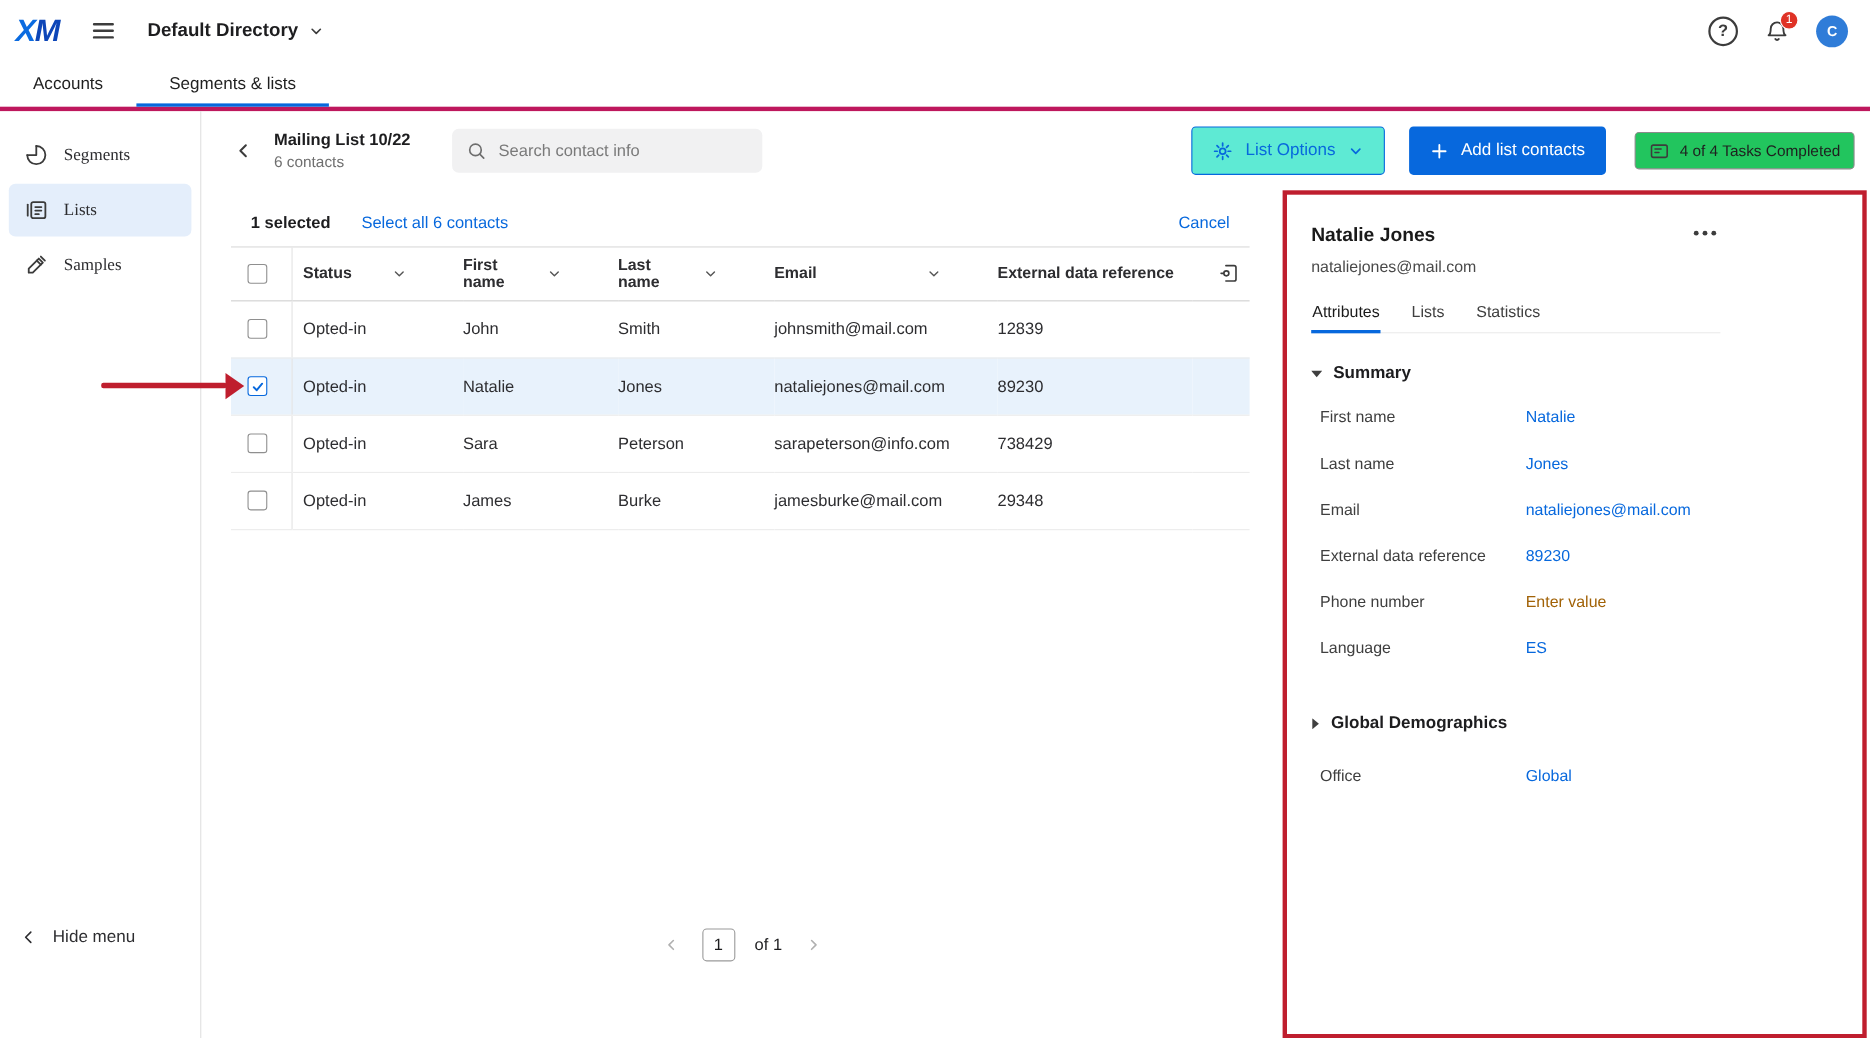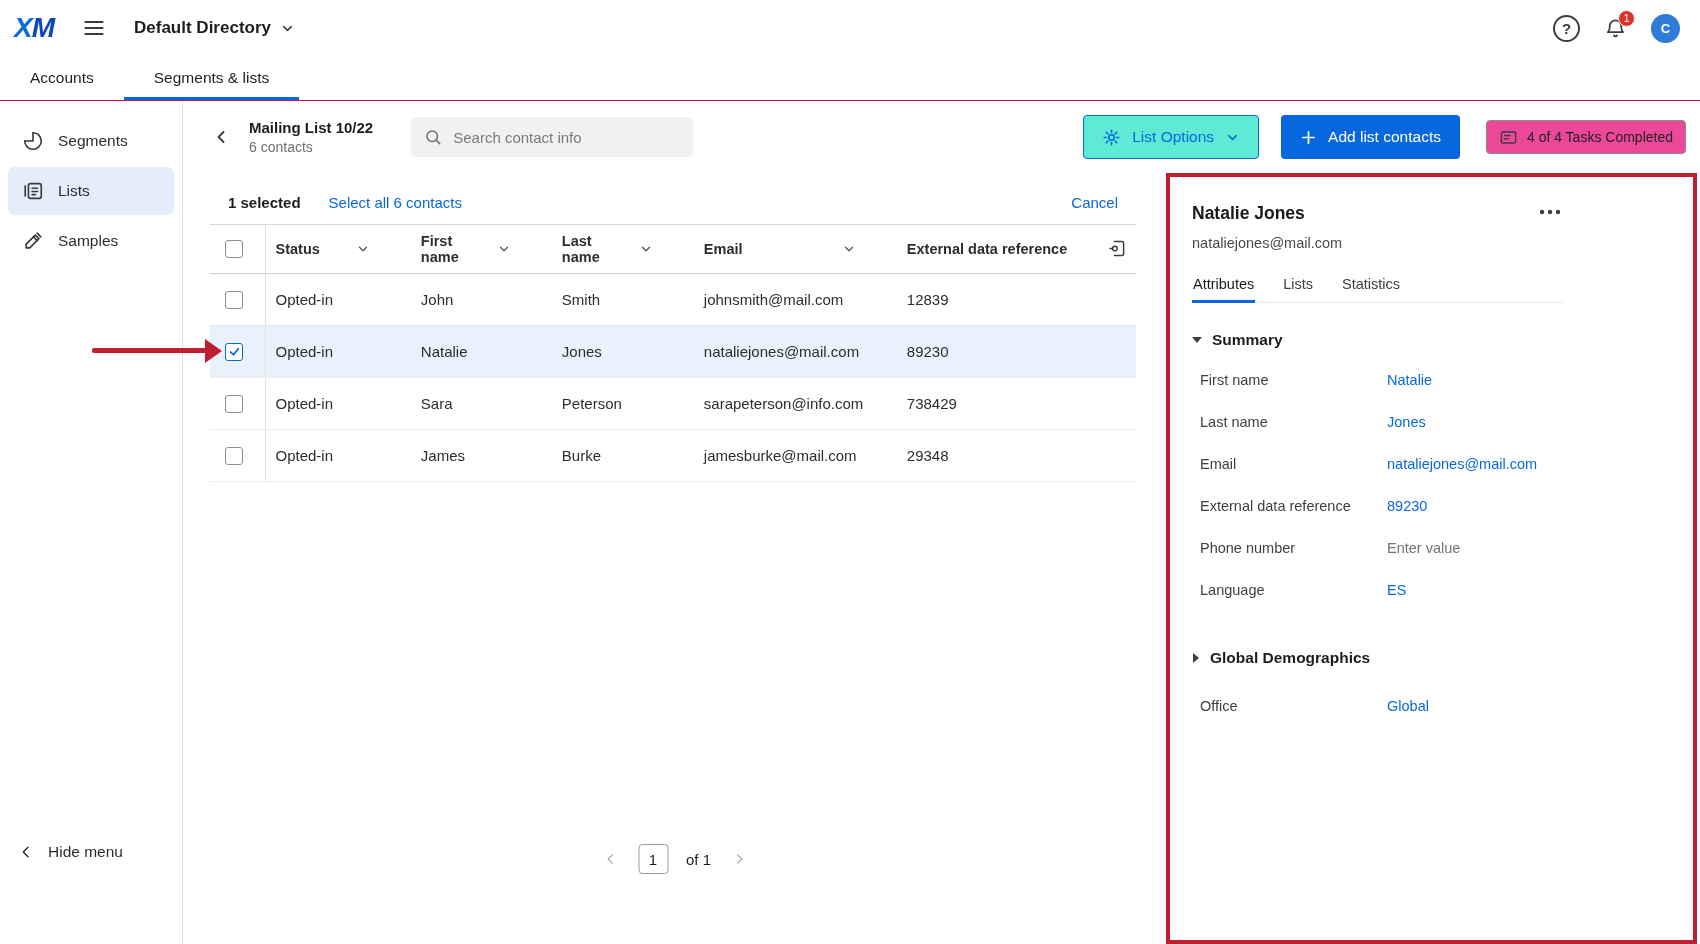--- a/index.html
+++ b/index.html
@@ -17,47 +17,47 @@
   .logo-x { color:#0b6be0; } .logo-m { color:#0d46b8; }
   .hamburger { display:flex; align-items:center; }
   .directory { display:flex; align-items:center; gap:9px; font-size:17px; font-weight:bold; color:#1d1d1f; }
   .topbar-right { display:flex; align-items:center; gap:24px; }
   .help-btn { width:27px; height:27px; border:2px solid #3c3c3c; border-radius:50%; display:flex; align-items:center; justify-content:center; font-size:15px; font-weight:bold; color:#3c3c3c; }
   .bell-btn { position:relative; display:flex; align-items:center; }
   .badge { position:absolute; top:-7px; right:-8px; min-width:17px; height:17px; background:#df3226; color:#fff; border-radius:9px; font-size:11px; display:flex; align-items:center; justify-content:center; padding:0 4px; border:1px solid #fff; }
   .avatar { width:29px; height:29px; border-radius:50%; background:#2f7cd8; color:#fff; font-size:13px; font-weight:bold; display:flex; align-items:center; justify-content:center; }
 
   
-  .tabbar { height:45px; display:flex; border-bottom:1px solid #be185d; }
+  .tabbar { height:45px; display:flex; border-bottom:4px solid #be185d; }
   .nav-tab { padding:0 30px; display:flex; align-items:center; font-size:15.5px; color:#1f1f1f; position:relative; }
   .nav-tab.active::after { content:""; position:absolute; left:0; right:0; bottom:0; height:3px; background:#0768dd; }
 
   
   .content { display:flex; height:843px; }
   .sidebar { width:183px; border-right:1px solid #e0e0e0; padding-top:14px; position:relative; flex:none; }
-  .side-item { height:48px; display:flex; align-items:center; gap:14px; padding:0 14px; margin:2px 8px; border-radius:6px; font-size:15.5px; color:#2d2d30; width:calc(100% - 16px); text-align:left; }
+  .side-item { height:48px; display:flex; align-items:center; gap:14px; padding:0 14px; margin:2px 8px; border-radius:6px; font-size:15.5px; color:#2d2d30; width:calc(100% - 16px); text-align:left;font-family:Liberation Serif, serif; }
   .side-item.active { background:#e4eefb; }
   .side-item svg { flex:none; }
   .hide-menu { position:absolute; bottom:78px; left:0; display:flex; align-items:center; gap:14px; padding:0 18px; font-size:15.5px; color:#2d2d30; height:28px; }
 
   .main { flex:1; display:flex; flex-direction:column; min-width:0; }
 
   
   .list-header { height:72px; display:flex; align-items:center; padding:0 14px 0 26px; gap:16px; flex:none; }
   .back-btn { display:flex; align-items:center; padding:2px; }
   .title-block { margin-right:22px; }
   .lh-title { font-size:15px; font-weight:bold; color:#1d1d1f; }
   .lh-sub { font-size:14px; color:#6f6f6f; margin-top:3px; }
   .search { width:282px; height:40px; background:#f1f1f2; border-radius:6px; display:flex; align-items:center; padding:0 13px; gap:11px; }
   .search input { border:none; background:transparent; outline:none; font-size:15px; flex:1; color:#333; min-width:0; }
   .search input::placeholder { color:#7a7a7a; }
   .lh-spacer { flex:1; }
   .btn-outline-blue { height:44px; padding:0 18px; border:1px solid #0768dd; border-radius:4px; color:#0768dd; font-size:15.5px; display:flex; align-items:center; gap:11px; background:#5eead4; }
   .btn-primary { height:44px; padding:0 19px; background:#0768dd; color:#fff; border-radius:4px; font-size:15.5px; display:flex; align-items:center; gap:11px; margin-left:6px; }
-  .btn-tasks { height:34px; padding:0 12px; border:1px solid #8b8b8b; border-radius:4px; font-size:14px; color:#1f1f1f; display:flex; align-items:center; gap:9px; background:#ec4899; margin-left:10px; }
+  .btn-tasks { height:34px; padding:0 12px; border:1px solid #8b8b8b; border-radius:4px; font-size:14px; color:#1f1f1f; display:flex; align-items:center; gap:9px; background:#22c55e; margin-left:10px; }
 
   
   .body-row { flex:1; display:flex; min-height:0; }
   .table-area { flex:1; padding:8px 30px 0 27px; position:relative; min-width:0; }
 
   .selection-bar { height:44px; display:flex; align-items:center; gap:28px; border-bottom:1px solid #d9d9d9; padding:0 18px; font-size:15px; }
   .sel-count { font-weight:bold; color:#1d1d1f; }
   .link-blue { color:#0768dd; font-size:15px; }
   .sel-cancel { margin-left:auto; }
 
@@ -88,21 +88,21 @@
   .panel-email { font-size:14.5px; color:#4a4a4a; margin-top:11px; }
   .panel-tabs { display:flex; gap:27px; margin-top:25px; border-bottom:1px solid #ebebeb;align-items:flex-end; }
   .panel-tab { font-size:14.5px; padding:0 1px 10px; color:#3f3f3f; position:relative; }
   .panel-tab.active { color:#1a1a1a; }
   .panel-tab.active::after { content:""; position:absolute; left:0; right:0; bottom:-1px; height:3px; background:#0768dd; }
   .section-head { display:flex; align-items:center; gap:10px; margin-top:28px; font-size:15.5px; font-weight:bold; color:#1d1d1f; }
   .fields { margin-top:10px; }
   .field { display:flex; align-items:center; padding:13px 0 13px 8px; font-size:14.5px; }
   .field-label { width:187px; flex:none; color:#3f3f3f; }
   .field-value { color:#0768dd; }
-  .field-value.placeholder { color:#737373; }
+  .field-value.placeholder { color:#a16207; }
   .gd-head { margin-top:38px; }
   .embedded-row { display:flex; align-items:center; justify-content:space-between; margin-top:22px; }
   .embedded-row .section-head { margin-top:0; }
   .btn-add-attr { height:38px; padding:0 16px; border:1px solid #0768dd; border-radius:4px; color:#0768dd; font-size:15px; background:#fff; }
   .office-fields { margin-top:18px; }
 
   
   .annotation-arrow { position:absolute; left:92px; top:338px; width:130px; height:26px; z-index:50; pointer-events:none; }
   .arrow-line { position:absolute; left:0; top:10px; width:114px; height:5px; background:#bf1e2e; border-radius:2px; }
   .arrow-head { position:absolute; right:0; top:1px; width:0; height:0; border-left:17px solid #bf1e2e; border-top:12px solid transparent; border-bottom:12px solid transparent; }

